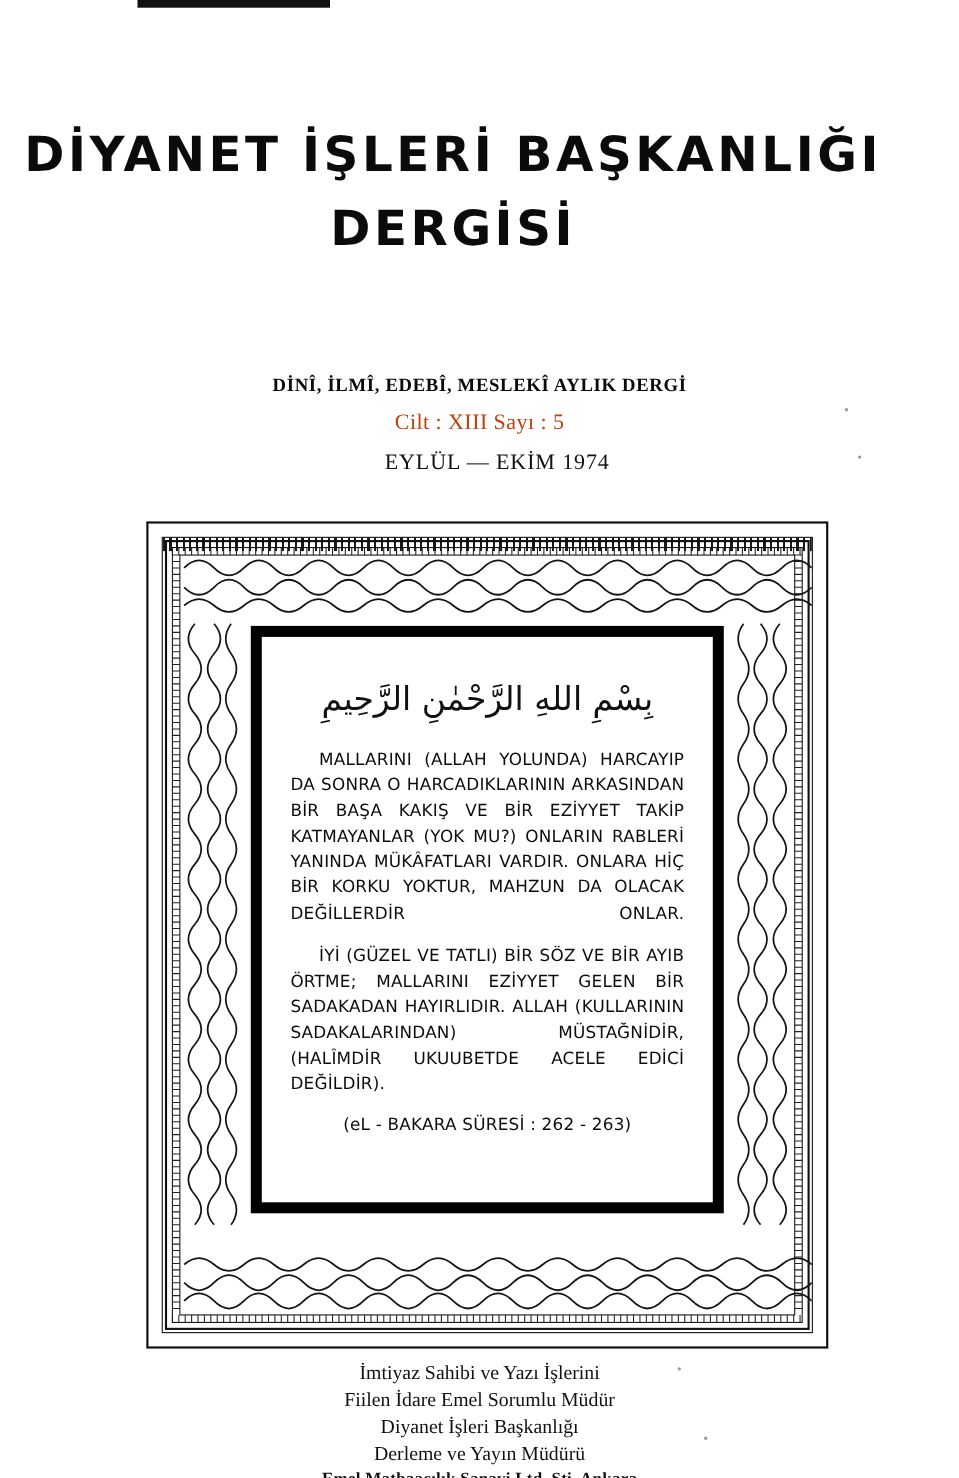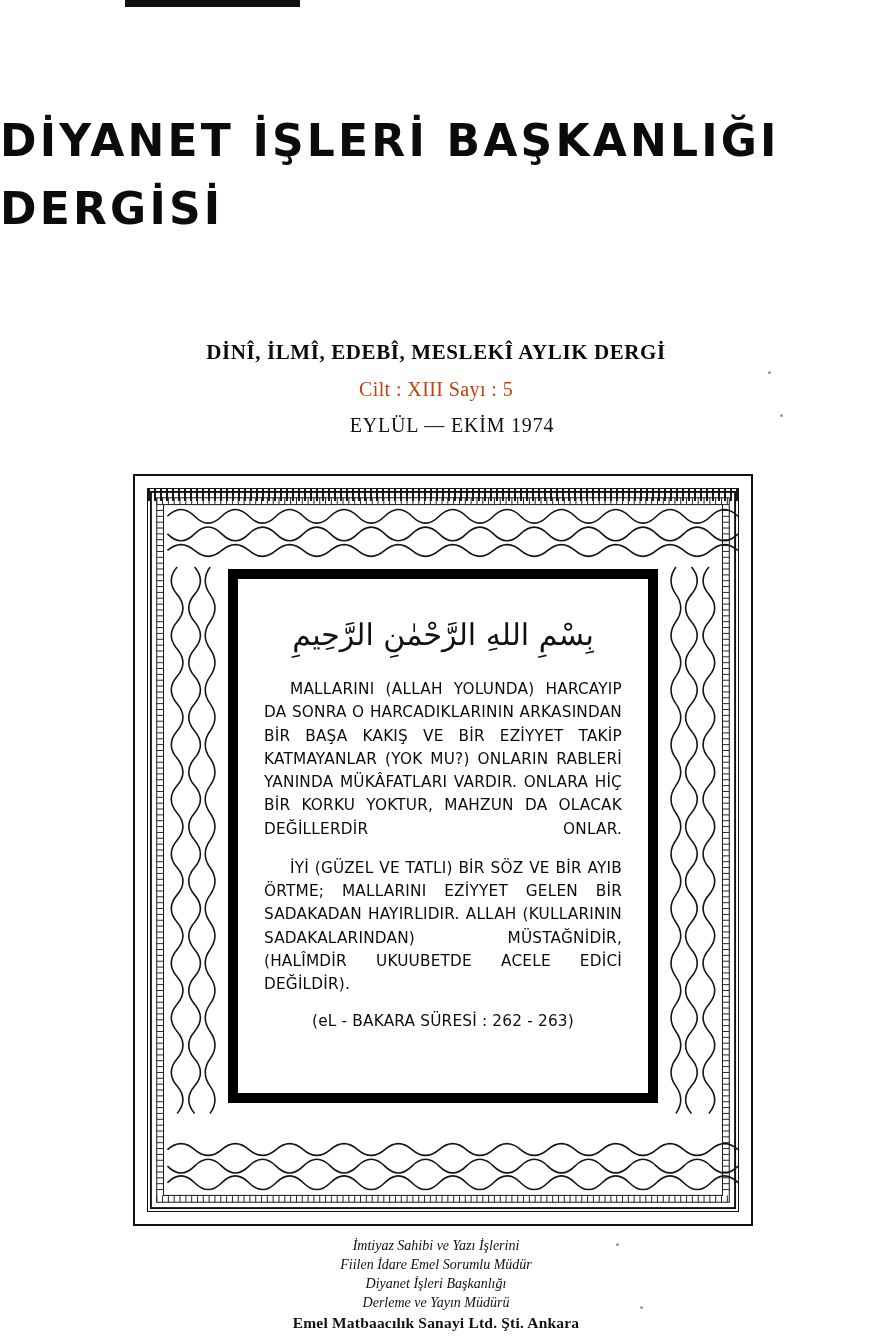--- a/index.html
+++ b/index.html
@@ -32,20 +32,21 @@
     width: 872px;
     height: 1344px;
   }
 
   
   .masthead {
     position: absolute;
     top: 118px;
     left: 0;
     width: 824px;
+    text-align: center;
   }
   .masthead .line1 {
     font-family: "DejaVu Sans", sans-serif;
     font-weight: 700;
     font-size: 44px;
     letter-spacing: 3.2px;
     line-height: 1.05;
     color: #0b0b0b;
     white-space: nowrap;
   }
@@ -63,21 +64,21 @@
   .subtitle-block {
     position: absolute;
     top: 340px;
     left: 0;
     width: 872px;
     text-align: center;
   }
   .subtitle-block .desc {
     font-family: "Liberation Serif", serif;
     font-weight: 700;
-    font-size: 21px;
+    font-size: 17px;
     letter-spacing: 0.6px;
     color: #0b0b0b;
   }
   .subtitle-block .volume {
     font-family: "Liberation Serif", serif;
     font-size: 20px;
     margin-top: 13px;
     letter-spacing: 0.4px;
     color: #c2410c;
   }
@@ -168,21 +169,21 @@
   .colophon {
     position: absolute;
     top: 1236px;
     left: 0;
     width: 872px;
     text-align: center;
     font-family: "Liberation Serif", serif;
     color: #111;
   }
   .colophon div { line-height: 1.36; }
-  .colophon .c-sm { font-size: 14px; font-style: italic; }
+  .colophon .c-sm { font-size: 18px; }
   .colophon .c-bold { font-size: 15px; font-weight: 700; letter-spacing: 0.3px; }
   .colophon .c-strong { font-size: 15.5px; font-weight: 700; letter-spacing: 0.2px; }
 
   
   .speck {
     position: absolute;
     width: 3px; height: 3px;
     background: #999;
     border-radius: 50%;
   }

